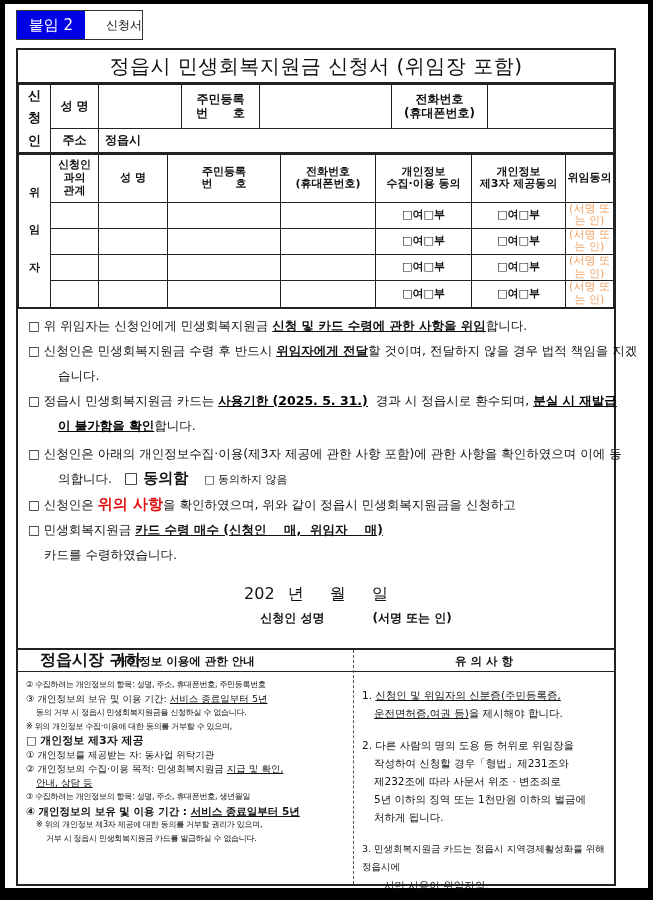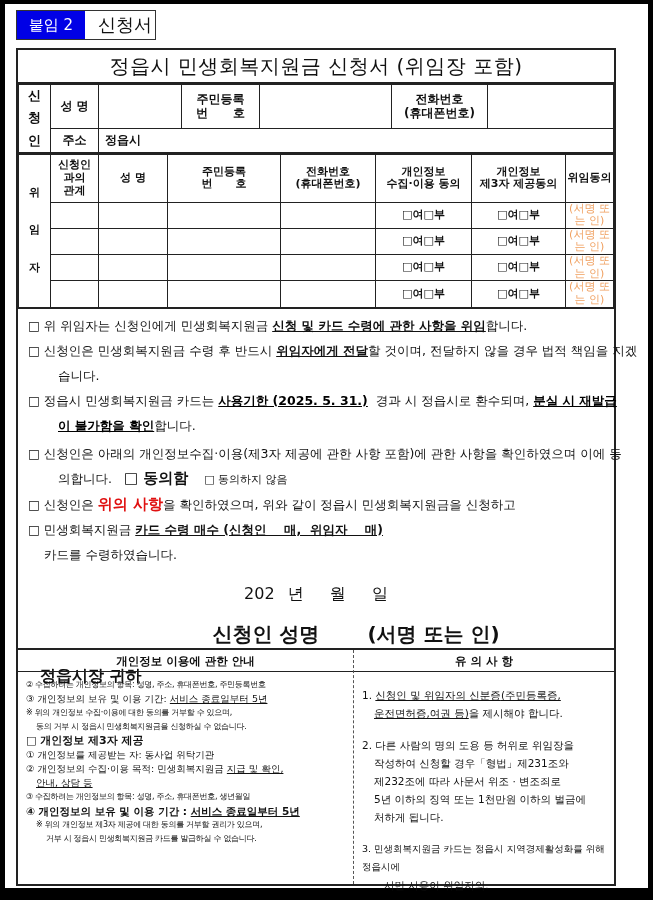--- a/index.html
+++ b/index.html
@@ -3,25 +3,25 @@
 <meta charset="utf-8">
 <style>
   * { box-sizing: border-box; margin: 0; padding: 0; }
   html, body { width: 653px; height: 900px; background: #000; overflow: hidden; }
   body { font-family: "DejaVu Sans", "Liberation Sans", sans-serif; color: #111; }
   .page {
     position: absolute; left: 5px; top: 4px; width: 643px; height: 884px;
     background: #fff;
   }
   .badge {
-    position: absolute; left: 11px; top: 6px; height: 30px; width: 140px;
+    position: absolute; left: 11px; top: 6px; height: 30px; width: 127px;
     border: 1px solid #333; display: flex;
   }
   .badge .tag { background: #0000e6; color: #fff; width: 68px; display:flex; align-items:center; justify-content:center; font-size: 15px; }
-  .badge .name { flex: 1; display:flex; align-items:center; padding-left: 13px; font-size: 18px; color:#111; }
+  .badge .name { flex: 1; display:flex; align-items:center; padding-left: 21px; font-size: 12px; color:#111; }
 
   .form {
     position: absolute; left: 11px; top: 44px; width: 600px; height: 838px;
     border: 2px solid #222;
   }
   .title {
     height: 34px; border-bottom: 2px solid #222;
     display:flex; align-items:center; justify-content:center;
     font-size: 20px; letter-spacing: 0.5px;
   }
@@ -40,21 +40,21 @@
   .stmt { white-space: nowrap; }
   .indent { padding-left: 30px; }
   .indent2 { padding-left: 16px; }
   .b { font-weight: bold; }
   .u { text-decoration: underline; }
   .red { color: #000000; font-weight: bold; text-decoration: underline; }
   .red2 { color: #e01010; font-weight: bold; font-size: 15px; }
   .big { font-size: 15px; font-weight: bold; }
 
   .date { text-align: center; font-size: 16px; margin-top: 14px; word-spacing: 8px; }
-  .signer { text-align: center; font-size: 20px; font-weight: bold; margin-top: 16px; padding-left: 80px; }
+  .signer { text-align: center; font-size: 12px; font-weight: bold; padding-left: 80px; }
   .signer span + span { margin-left: 48px; }
   .addressee { font-size: 16px; font-weight: bold; margin: 16px 0 0 12px; }
 
   .info { position: absolute; left: 0; bottom: 0; width: 100%; height: 236px; border-top: 2px solid #222; display: flex; }
   .info .col { position: relative; }
   .info .left { width: 336px; border-right: 1px dashed #555; }
   .info .right { flex: 1; }
   .info .hd { height: 22px; border-bottom: 1px solid #222; text-align: center; font-size: 11.5px; font-weight: bold; line-height: 22px; }
   .info .body { padding: 6px 8px; font-size: 9.5px; line-height: 14px; }
   .sec-title { font-size: 11px; font-weight: bold; margin-top: 2px; }
@@ -201,22 +201,22 @@
       </div>
       <div class="addressee">정읍시장 귀하</div>
     </div>
 
     <div class="info">
       <div class="col left">
         <div class="hd">개인정보 이용에 관한 안내</div>
         <div class="body">
           <div class="small">② 수집하려는 개인정보의 항목: 성명, 주소, 휴대폰번호, 주민등록번호</div>
           <div><span>③ 개인정보의 보유 및 이용 기간: </span><span class="u">서비스 종료일부터 5년</span></div>
+          <div class="small" style="padding-left:10px">동의 거부 시 정읍시 민생회복지원금을 신청하실 수 없습니다.</div>
           <div class="small">※ 위의 개인정보 수집·이용에 대한 동의를 거부할 수 있으며,</div>
-          <div class="small" style="padding-left:10px">동의 거부 시 정읍시 민생회복지원금을 신청하실 수 없습니다.</div>
           <div class="sec-title" style="margin-top:0">□ 개인정보 제3자 제공</div>
           <div>① 개인정보를 제공받는 자: 동사업 위탁기관</div>
           <div><span>② 개인정보의 수집·이용 목적: 민생회복지원금 </span><span class="u">지급 및 확인,</span></div>
           <div class="u" style="padding-left:10px">안내, 상담 등</div>
           <div class="small">③ 수집하려는 개인정보의 항목: 성명, 주소, 휴대폰번호, 생년월일</div>
           <div class="b" style="font-size:10.5px"><span>④ 개인정보의 보유 및 이용 기간 : </span><span class="u">서비스 종료일부터 5년</span></div>
           <div class="small" style="padding-left:10px">※ 위의 개인정보 제3자 제공에 대한 동의를 거부할 권리가 있으며,</div>
           <div class="small" style="padding-left:20px">거부 시 정읍시 민생회복지원금 카드를 발급하실 수 없습니다.</div>
         </div>
       </div>

